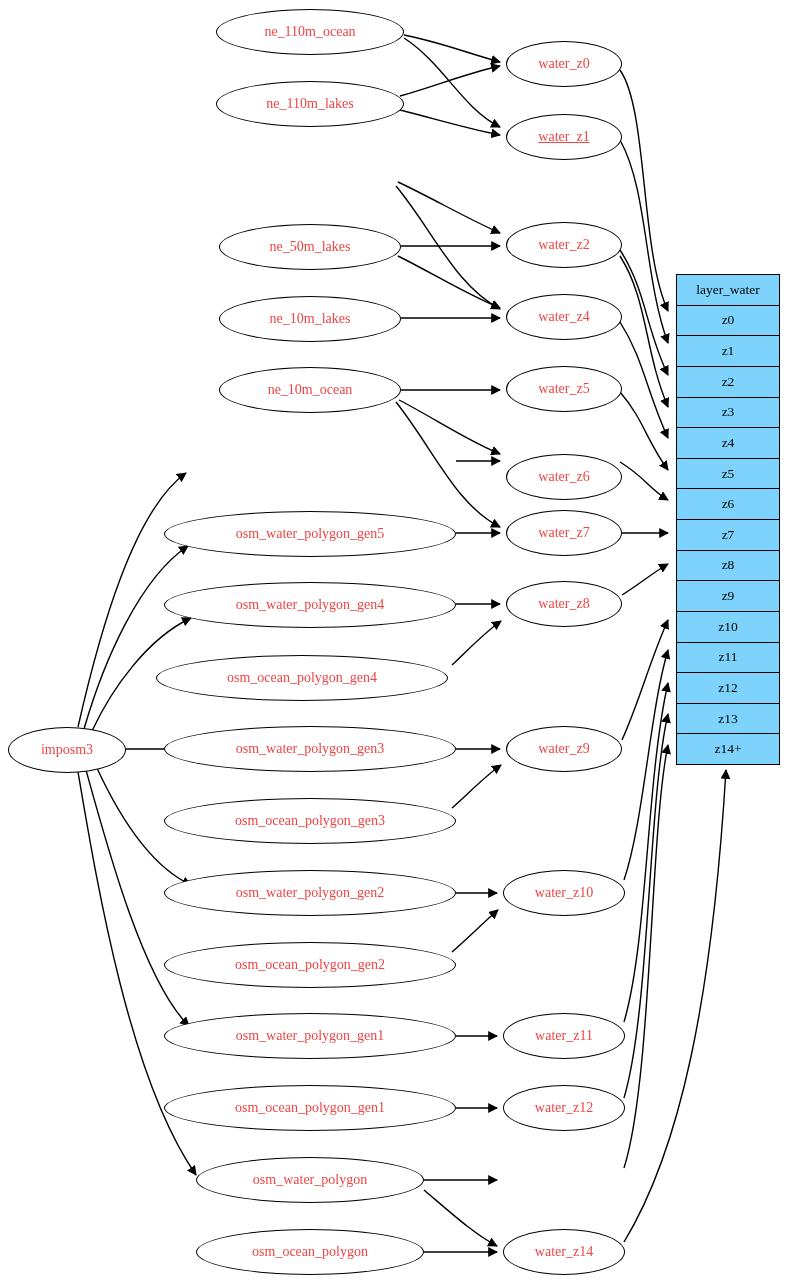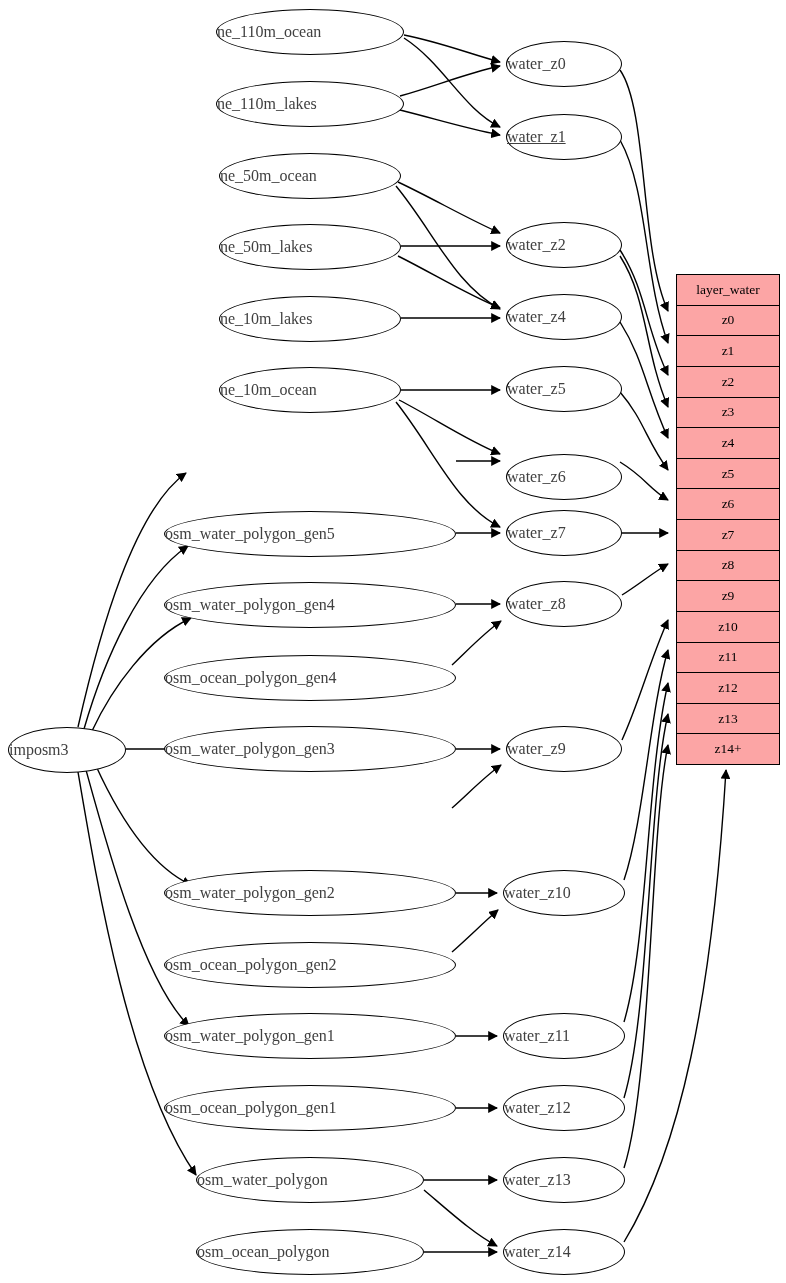--- a/index.html
+++ b/index.html
@@ -23,29 +23,30 @@
     height: 1283px;
     pointer-events: none;
   }
   .node {
     position: absolute;
     border: 1px solid #000000;
     background: #ffffff;
     border-radius: 50%;
     display: flex;
     align-items: center;
-    font-size: 16px;
-    color: #404040;
+    justify-content: center;
+    font-size: 14px;
+    color: #ef4444;
     box-sizing: border-box;
     white-space: nowrap;
   }
   .table-node {
     position: absolute;
     border: 1px solid #000000;
-    background: #fca5a5;
+    background: #7dd3fc;
     box-sizing: border-box;
     display: flex;
     flex-direction: column;
     overflow: hidden;
   }
   .table-node .cell {
     flex: 1 1 0;
     display: flex;
     align-items: center;
     justify-content: center;
@@ -143,44 +144,44 @@
   <div class="node" style="left:8px; top:727px; width:118px; height:46px;">
     <span>imposm3</span>
   </div>
 
   <div class="node" style="left:216px; top:9px; width:188px; height:46px;">
     <span>ne_110m_ocean</span>
   </div>
   <div class="node" style="left:216px; top:81px; width:188px; height:46px;">
     <span>ne_110m_lakes</span>
   </div>
-  <div class="node" style="left:219px; top:153px; width:182px; height:46px;">
-    <span>ne_50m_ocean</span>
-  </div>
   <div class="node" style="left:219px; top:224px; width:182px; height:46px;">
     <span>ne_50m_lakes</span>
   </div>
   <div class="node" style="left:219px; top:296px; width:182px; height:46px;">
     <span>ne_10m_lakes</span>
   </div>
   <div class="node" style="left:219px; top:367px; width:182px; height:46px;">
     <span>ne_10m_ocean</span>
   </div>
   <div class="node" style="left:164px; top:511px; width:292px; height:46px;">
     <span>osm_water_polygon_gen5</span>
   </div>
   <div class="node" style="left:164px; top:582px; width:292px; height:46px;">
     <span>osm_water_polygon_gen4</span>
   </div>
-  <div class="node" style="left:164px; top:655px; width:292px; height:46px;">
+  <div class="node" style="left:156px; top:655px; width:292px; height:46px;">
     <span>osm_ocean_polygon_gen4</span>
   </div>
   <div class="node" style="left:164px; top:726px; width:292px; height:46px;">
     <span>osm_water_polygon_gen3</span>
   </div>
+  <div class="node" style="left:164px; top:798px; width:292px; height:46px;">
+    <span>osm_ocean_polygon_gen3</span>
+  </div>
   <div class="node" style="left:164px; top:870px; width:292px; height:46px;">
     <span>osm_water_polygon_gen2</span>
   </div>
   <div class="node" style="left:164px; top:942px; width:292px; height:46px;">
     <span>osm_ocean_polygon_gen2</span>
   </div>
   <div class="node" style="left:164px; top:1013px; width:292px; height:46px;">
     <span>osm_water_polygon_gen1</span>
   </div>
   <div class="node" style="left:164px; top:1085px; width:292px; height:46px;">
@@ -221,23 +222,20 @@
     <span>water_z9</span>
   </div>
   <div class="node" style="left:503px; top:870px; width:122px; height:46px;">
     <span>water_z10</span>
   </div>
   <div class="node" style="left:503px; top:1013px; width:122px; height:46px;">
     <span>water_z11</span>
   </div>
   <div class="node" style="left:503px; top:1085px; width:122px; height:46px;">
     <span>water_z12</span>
-  </div>
-  <div class="node" style="left:503px; top:1157px; width:122px; height:46px;">
-    <span>water_z13</span>
   </div>
   <div class="node" style="left:503px; top:1229px; width:122px; height:46px;">
     <span>water_z14</span>
   </div>
 
   <div class="table-node" style="left:676px; top:274px; width:104px; height:491px;">
     <div class="cell">layer_water</div>
     <div class="cell">z0</div>
     <div class="cell">z1</div>
     <div class="cell">z2</div>

